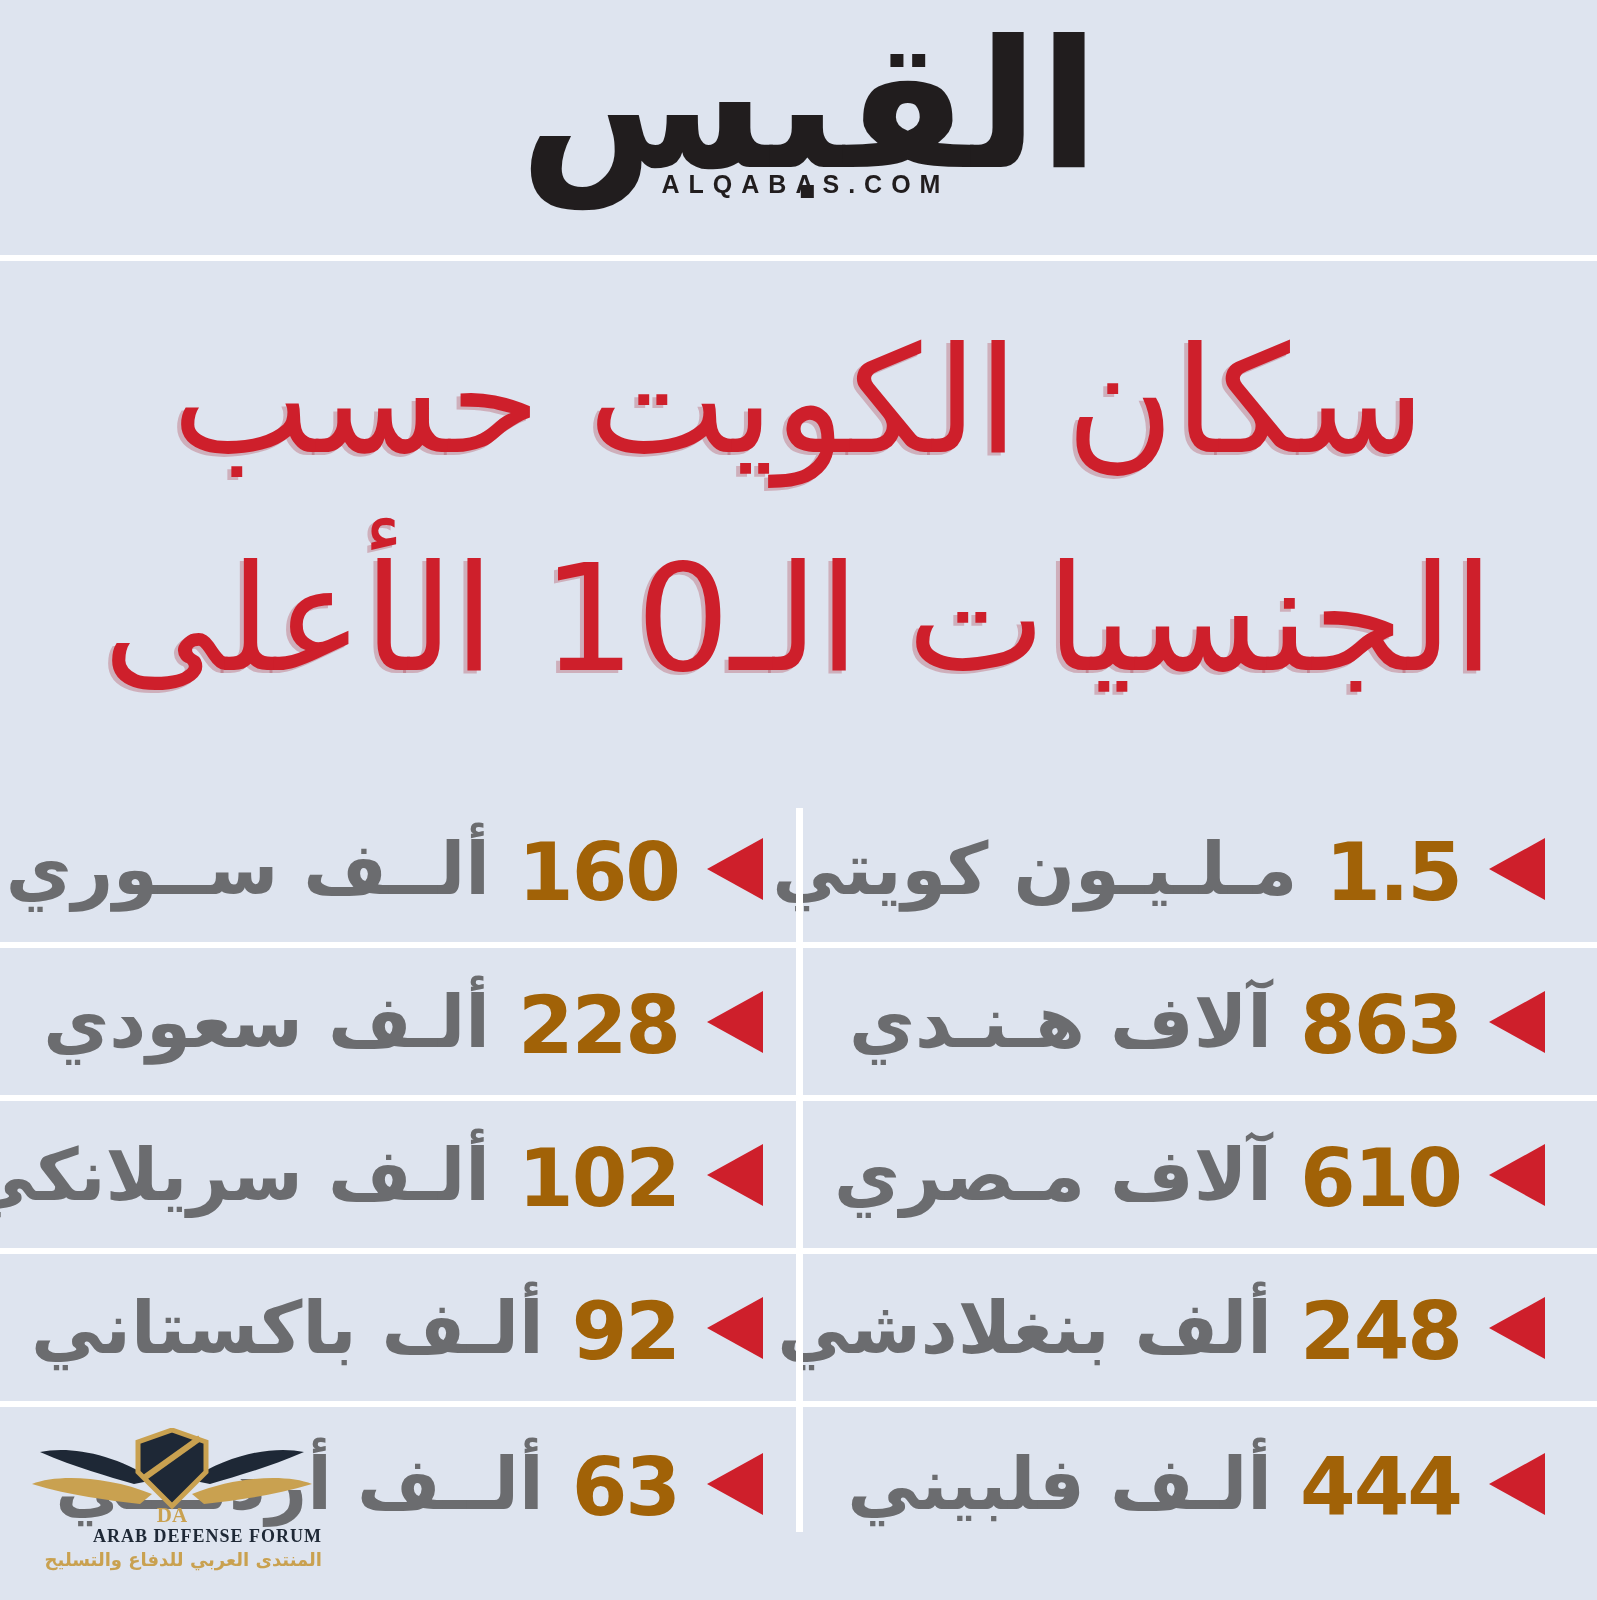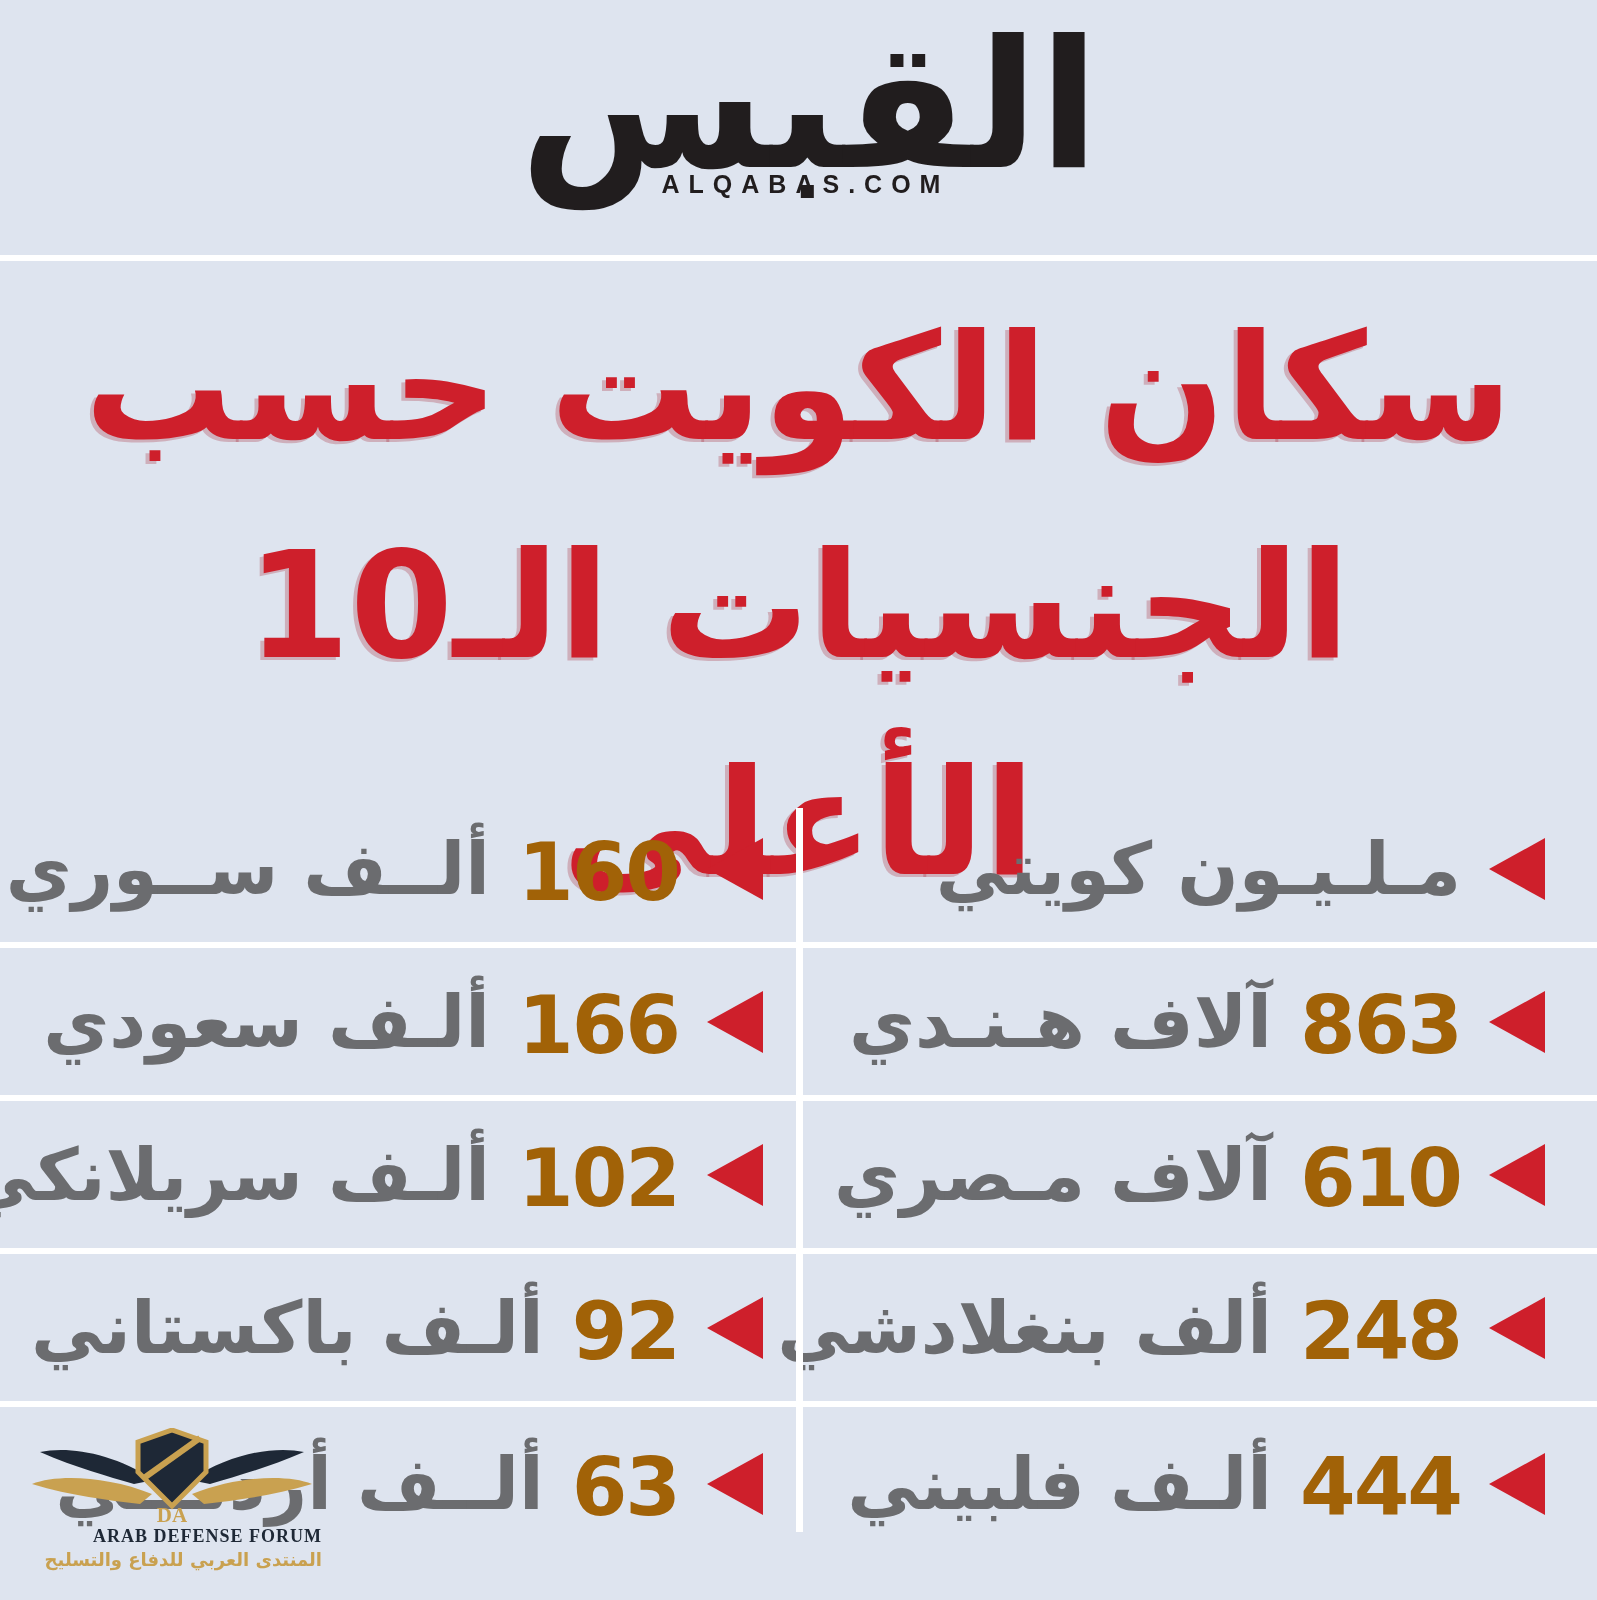--- a/index.html
+++ b/index.html
@@ -22,23 +22,23 @@
   .logo-url {
     font-family:"Liberation Sans", sans-serif;
     font-size:25px; font-weight:bold; color:#211d1e;
     letter-spacing:9px; text-align:center; margin-top:-34px; padding-right:8px;
   }
   .header-divider {
     position:absolute; top:255px; left:0; width:100%; height:6px; background:#ffffff;
   }
   
   .title {
-    position:absolute; top:280px; left:0; width:100%;
+    position:absolute; top:293px; left:0; width:100%;
     text-align:center; direction:rtl;
-    color:#ce1f2b; font-weight:bold; font-size:148px; line-height:1.47;
+    color:#ce1f2b; font-weight:normal; font-size:148px; line-height:1.47;
     letter-spacing:-2px;
     text-shadow:-4px 3px 0 rgba(160,16,30,0.25);
   }
   
   .grid { position:absolute; top:795px; left:0; width:1597px; }
   .row { display:flex; height:153px; border-bottom:6px solid #ffffff; }
   .row:last-child { border-bottom:none; }
   .cell {
     display:flex; direction:rtl; align-items:center; column-gap:28px;
   }
@@ -96,28 +96,29 @@
   <div class="grid">
 
     <div class="row">
       <div class="cell left">
         <span class="tri"></span>
         <span class="num">160</span>
         <span class="lbl">ألــف ســوري</span>
       </div>
       <div class="cell right">
         <span class="tri"></span>
+        <span class="num">1.5</span>
         <span class="lbl">مـلـيـون كويتي</span>
       </div>
     </div>
 
     <div class="row">
       <div class="cell left">
         <span class="tri"></span>
-        <span class="num">166</span>
+        <span class="num">228</span>
         <span class="lbl">ألـف سعودي</span>
       </div>
       <div class="cell right">
         <span class="tri"></span>
         <span class="num">863</span>
         <span class="lbl">آلاف هـنـدي</span>
       </div>
     </div>
 
     <div class="row">

